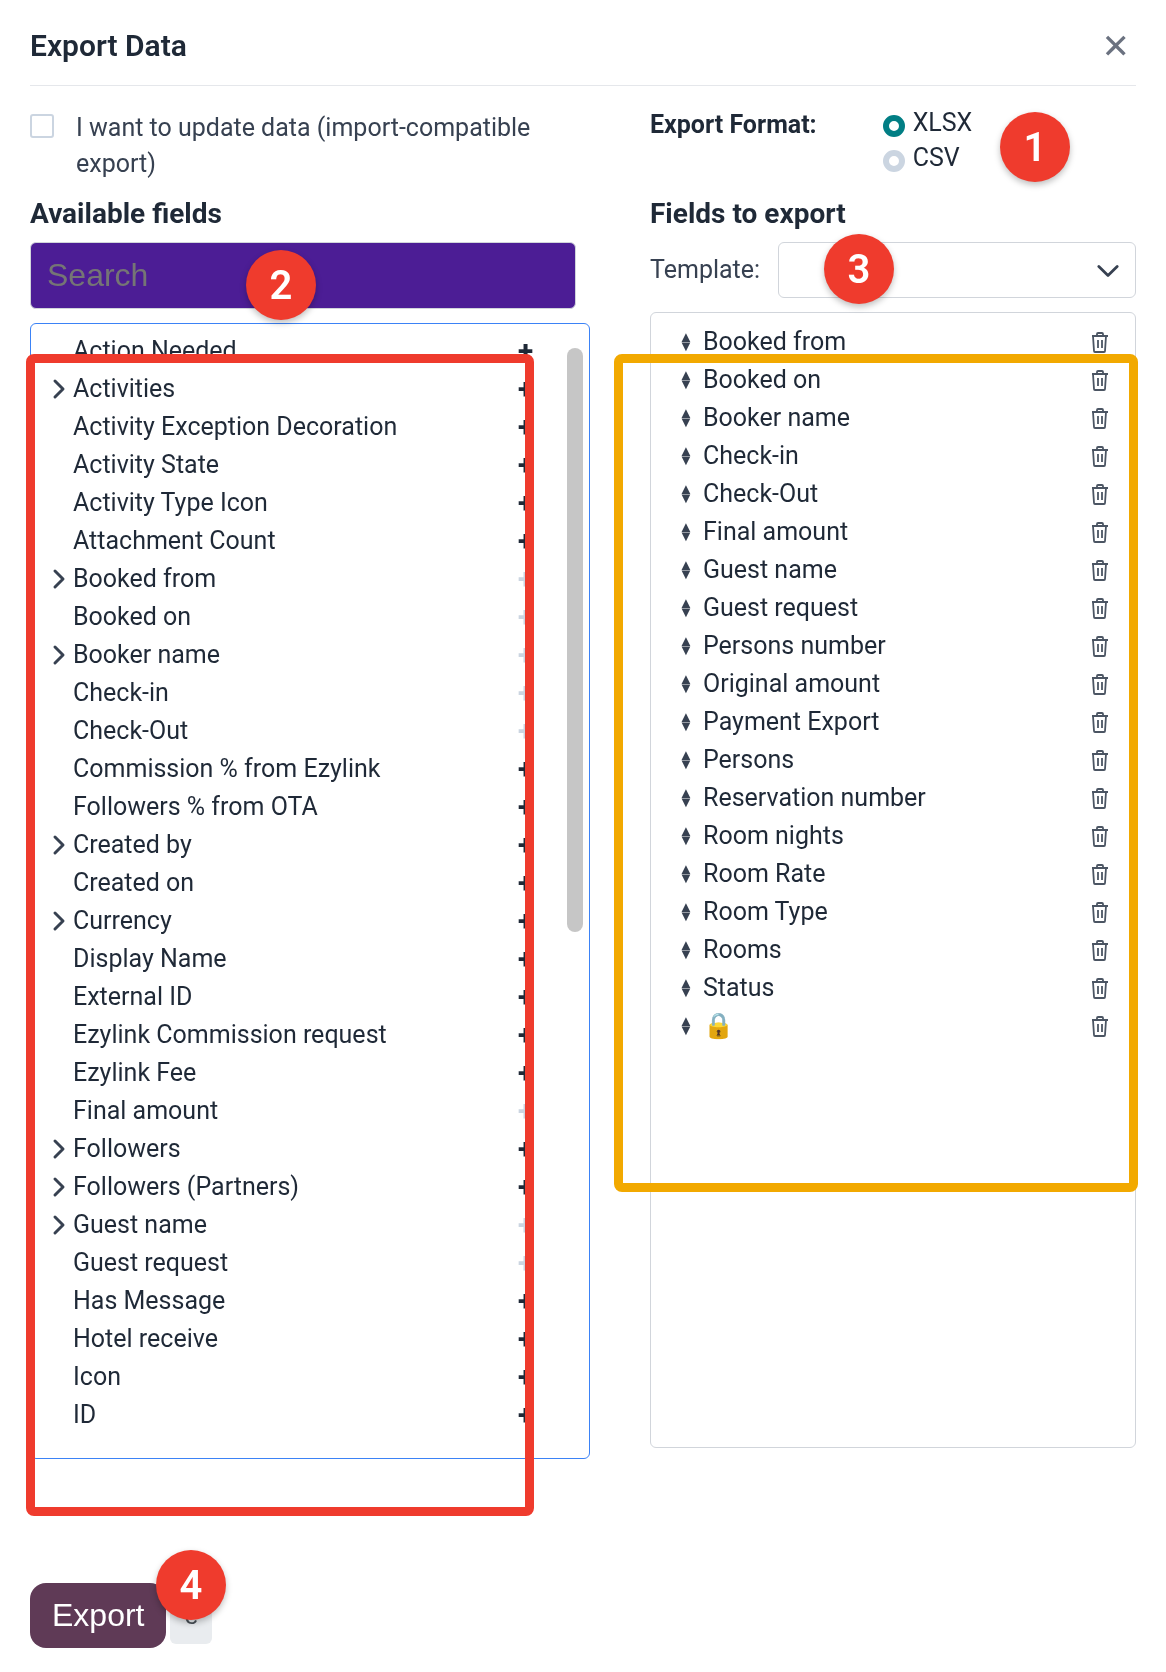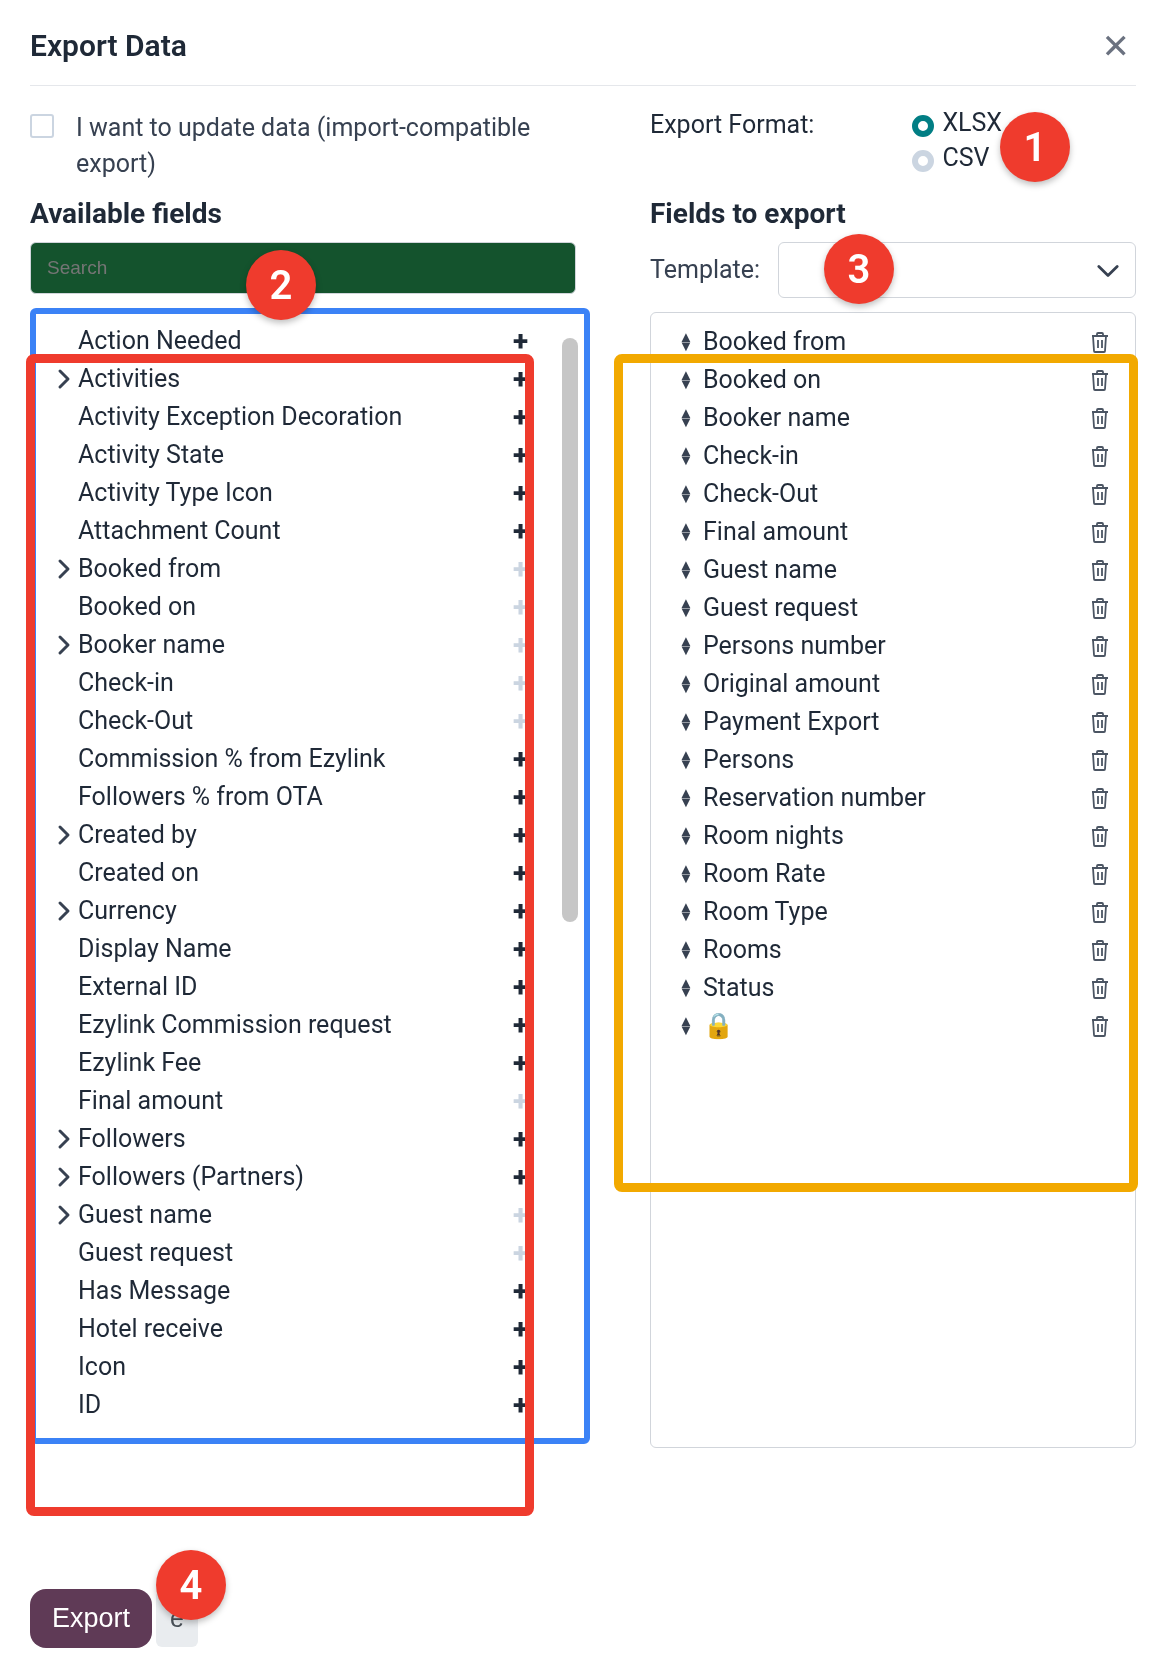--- a/index.html
+++ b/index.html
@@ -17,50 +17,50 @@
   .dialog-title { font-size: 30px; font-weight: 600; }
   .close-x { font-size: 34px; color: #6b7280; cursor: pointer; line-height: 1; padding: 0 6px; }
 
   
   .top-row { display: flex; gap: 60px; margin-bottom: 14px; }
   .top-left { flex: 0 0 560px; display: flex; align-items: flex-start; gap: 22px; }
   .top-right { flex: 1; }
   .cb-box { width: 24px; height: 24px; border: 2px solid #cbd5e1; border-radius: 3px; flex-shrink: 0; margin-top: 4px; background:#fff; }
   .cb-label { font-size: 25px; color: #374151; line-height: 1.45; }
 
-  .ef-label { font-size: 25px; font-weight: 400; color: #1f2937; display: inline-block; margin-right: 92px; }
+  .ef-label { font-size: 25px; font-weight: 700; color: #1f2937; display: inline-block; margin-right: 60px; }
   .radio-group { display: inline-flex; flex-direction: column; gap: 6px; vertical-align: top; }
   .radio-option { display: flex; align-items: flex-end; gap: 8px; font-size: 25px; }
   .radio { width: 22px; height: 22px; border-radius: 50%; border: 6px solid #cbd5e1; background: #fff; }
   .radio.checked { border-color: #017e84; background: #fff; }
 
   
   .columns { display: flex; gap: 60px; position: relative; }
   .col-left { flex: 0 0 560px; }
   .col-right { flex: 1; }
 
   .section-title { font-size: 28px; font-weight: 700; margin-bottom: 12px; }
 
   .search-box {
     width: calc(100% - 14px); border: 1px solid #d1d5db; border-radius: 6px;
-    padding: 14px 16px; font-size: 19px; color: #9ca3af; background: #14532d;
+    padding: 14px 16px; font-size: 32px; color: #9ca3af; background: #4c1d95;
     margin-bottom: 14px;
   }
 
   .template-row { display: flex; align-items: center; gap: 18px; margin-bottom: 14px; }
   .template-label { font-size: 25px; color: #374151; }
   .template-select {
     flex: 1; border: 1px solid #d1d5db; border-radius: 6px; height: 56px;
     display: flex; align-items: center; justify-content: flex-end; padding: 0 16px;
     background:#fff;
   }
 
   
   .avail-outer {
-    border: 6px solid #3b82f6; border-radius: 6px; height: 1136px;
+    border: 1px solid #3b82f6; border-radius: 6px; height: 1136px;
     position: relative; overflow: hidden; background:#fff;
   }
   .avail-scroll {
     position: absolute; inset: 0; padding: 8px 0 8px 0; overflow: hidden;
   }
   .scrollbar-track {
     position: absolute; right: 6px; top: 24px; bottom: 24px; width: 16px;
   }
   .scrollbar-thumb {
     position: absolute; left: 0; top: 0; width: 16px; height: 584px;
@@ -111,21 +111,21 @@
   }
 
   .arrow {
     position: absolute; z-index: 15; color:#ef3b2d;
   }
 
   
   .footer { position: absolute; left: 30px; bottom: 24px; display: flex; gap: 12px; align-items:center;}
   .btn-export {
     background: #5f3a56; color: #fff; border-radius: 16px; padding: 14px 22px;
-    font-size: 27px; border: none; cursor: pointer;
+    font-size: 32px; border: none; cursor: pointer;
   }
   .btn-close-frag {
     background: #e9ecef; color: #495057; border-radius: 6px; padding: 14px 14px 14px 14px;
     font-size: 25px; border: none;
   }
   .chev-down svg { width: 22px; height: 14px; }
 </style>
 </head>
 <body>
 

